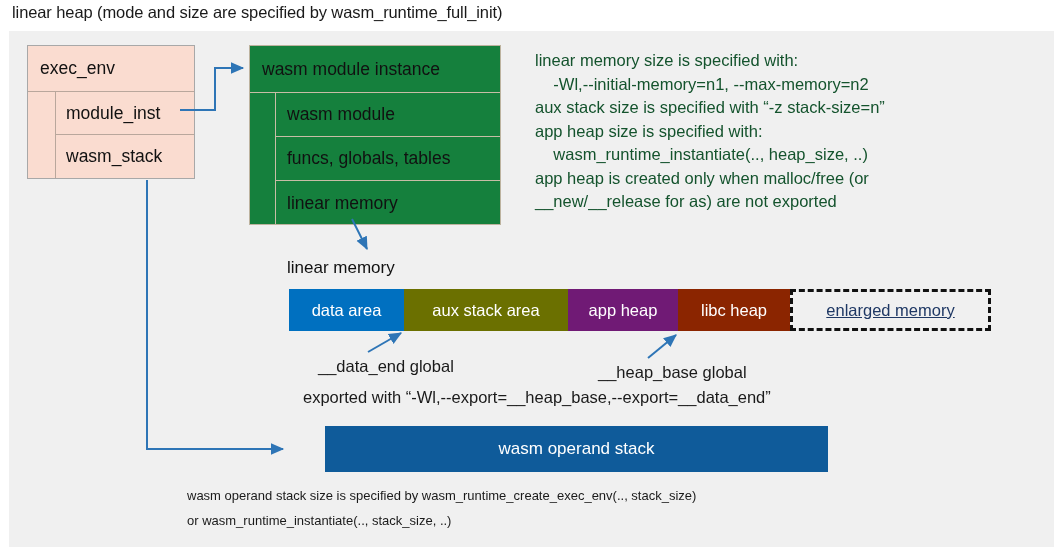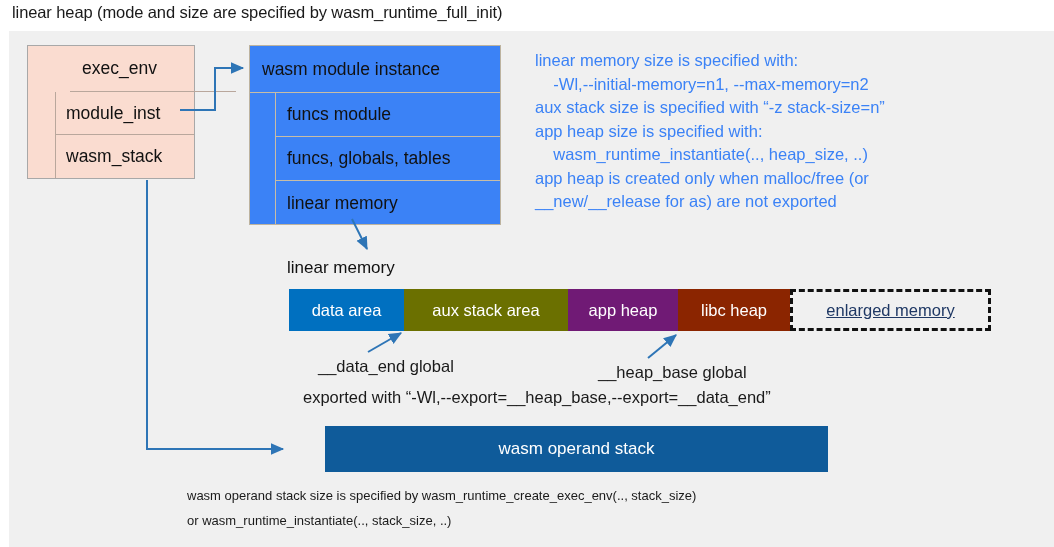--- a/index.html
+++ b/index.html
@@ -47,21 +47,21 @@
   
   #exec-env-box {
     left: 27px; top: 45px; width: 168px; height: 134px;
     background: #fadcd0;
     border: 1px solid #a8a8a8;
   }
   #exec-env-header {
     position: absolute;
     left: 0px; top: 0px; width: 166px; height: 46px;
     border-bottom: 1px solid #b9a79c;
-    display: flex; align-items: center; margin-left: 42px;
+    display: flex; align-items: center;
   }
   #exec-env-header .cell-label { padding-left: 12px; }
   #exec-env-indent {
     position: absolute;
     left: 0px; top: 46px; width: 28px; height: 86px;
     border-right: 1px solid #b9a79c;
   }
   #module-inst-cell {
     position: absolute;
     left: 28px; top: 46px; width: 138px; height: 43px;
@@ -71,21 +71,21 @@
   #wasm-stack-cell {
     position: absolute;
     left: 28px; top: 89px; width: 138px; height: 43px;
     display: flex; align-items: center;
   }
   #module-inst-cell .cell-label, #wasm-stack-cell .cell-label { padding-left: 10px; }
 
   
   #wmi-box {
     left: 249px; top: 45px; width: 252px; height: 180px;
-    background: #3b82f6;
+    background: #15803d;
     border: 1px solid #bdb39f;
   }
   #wmi-header {
     position: absolute;
     left: 0; top: 0; width: 250px; height: 47px;
     border-bottom: 1px solid #c8bda6;
     display: flex; align-items: center;
   }
   #wmi-header .cell-label { padding-left: 12px; }
   #wmi-indent {
@@ -103,21 +103,21 @@
   #wmi-row-1 { top: 91px;  border-bottom: 1px solid #c8bda6; }
   #wmi-row-2 { top: 135px; }
 
   
   .note-block {
     position: absolute;
     left: 535px; top: 49px;
     width: 505px;
     font-size: 16.5px;
     line-height: 23.5px;
-    color: #3b82f6;
+    color: #14532d;
     white-space: pre;
   }
 
   
   #linear-memory-label {
     position: absolute;
     left: 287px; top: 258px;
     font-size: 17px;
     color: #111;
     white-space: nowrap;
@@ -204,21 +204,21 @@
       <span class="cell-label">wasm_stack</span>
     </div>
   </div>
 
   <div class="box" id="wmi-box">
     <div id="wmi-header">
       <span class="cell-label">wasm module instance</span>
     </div>
     <div id="wmi-indent"></div>
     <div class="wmi-row" id="wmi-row-0">
-      <span class="cell-label">funcs module</span>
+      <span class="cell-label">wasm module</span>
     </div>
     <div class="wmi-row" id="wmi-row-1">
       <span class="cell-label">funcs, globals, tables</span>
     </div>
     <div class="wmi-row" id="wmi-row-2">
       <span class="cell-label">linear memory</span>
     </div>
   </div>
 
   <div class="note-block">linear memory size is specified with:

